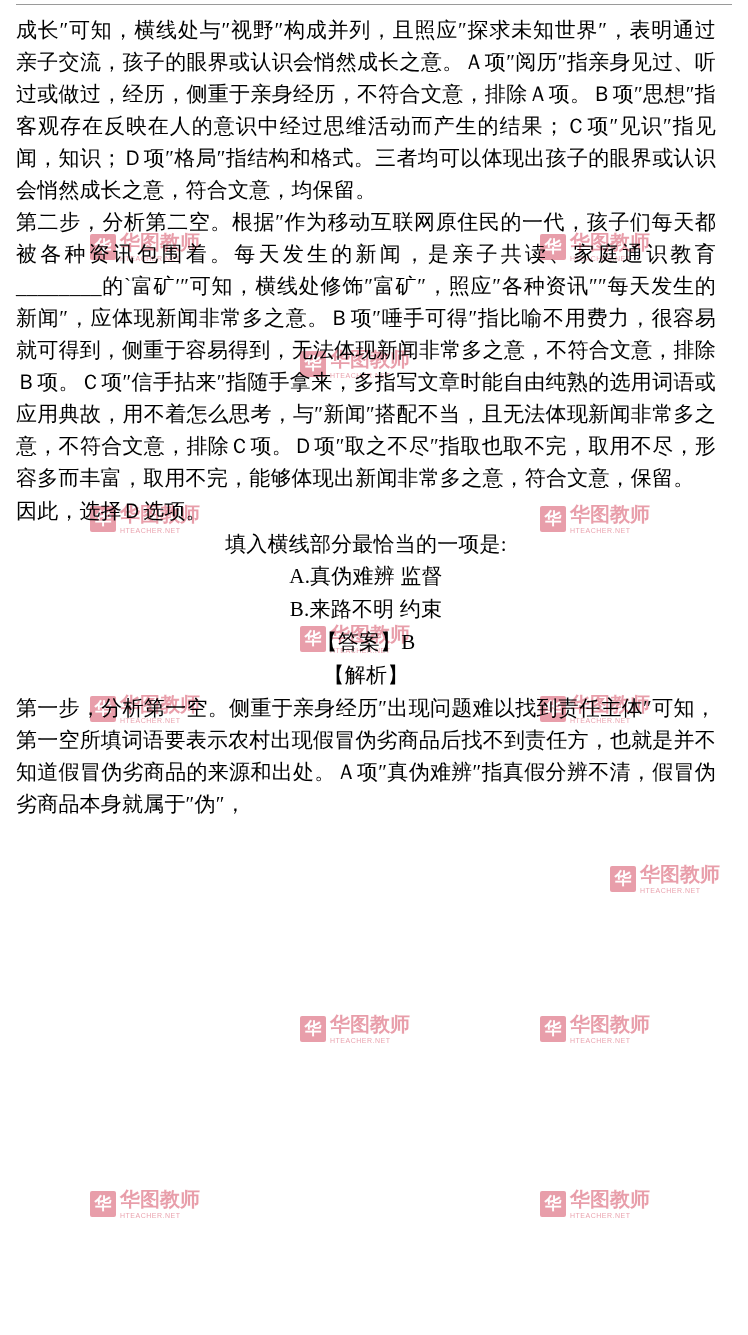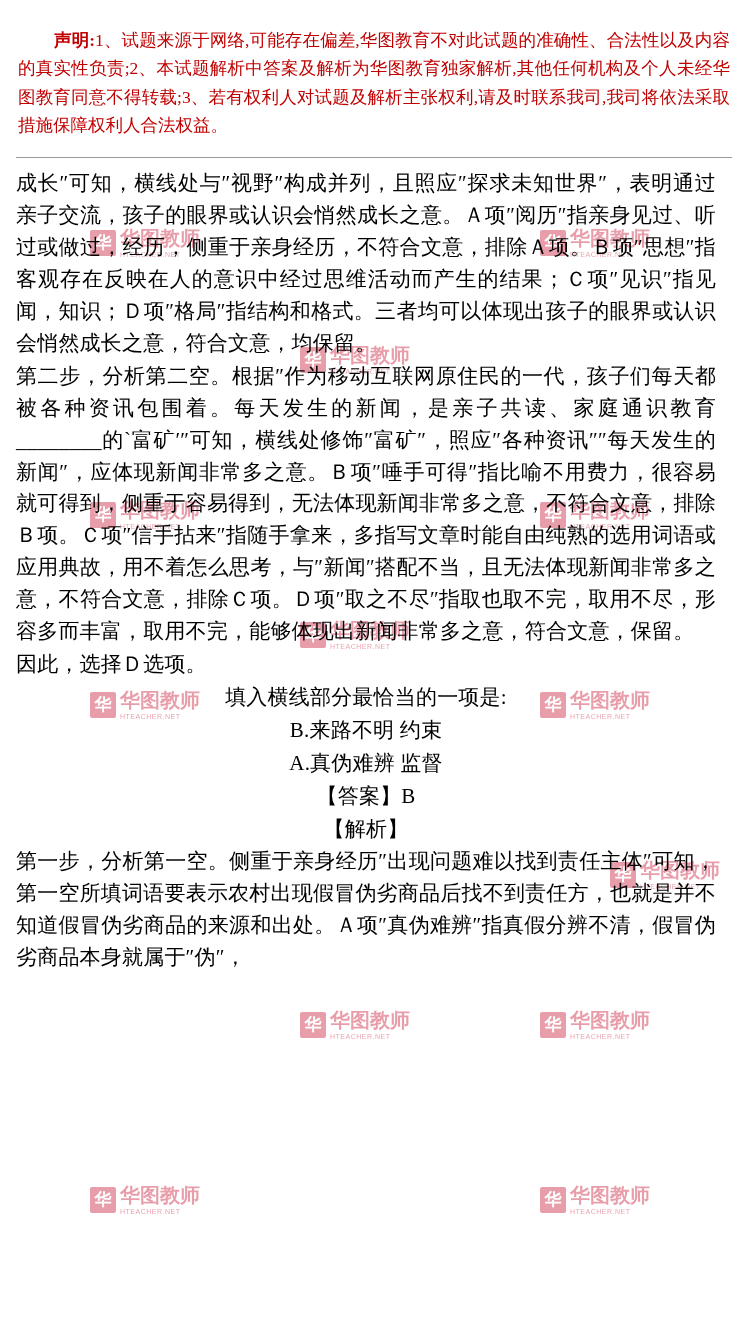--- a/index.html
+++ b/index.html
@@ -205,35 +205,32 @@
     </div>
     <div class="wm" style="left:540px; top:1185px;">
       <div class="wm-box">华</div>
       <div class="wm-txt">
         <div class="wm-main">华图教师</div>
         <div class="wm-sub">HTEACHER.NET</div>
       </div>
     </div>
   </div>
 
-  <div class="disclaimer">
-    <span class="lead">声明:</span><span>1、试题来源于网络,可能存在偏差,华图教育不对此试题的准确性、合法性以及内容的真实性负责;2、本试题解析中答案及解析为华图教育独家解析,其他任何机构及个人未经华图教育同意不得转载;3、若有权利人对试题及解析主张权利,请及时联系我司,我司将依法采取措施保障权利人合法权益。</span>
-  </div>
 
   <hr class="rule">
 
   <div class="content">
 
     <p class="para">成长″可知，横线处与″视野″构成并列，且照应″探求未知世界″，表明通过亲子交流，孩子的眼界或认识会悄然成长之意。Ａ项″阅历″指亲身见过、听过或做过，经历，侧重于亲身经历，不符合文意，排除Ａ项。Ｂ项″思想″指客观存在反映在人的意识中经过思维活动而产生的结果；Ｃ项″见识″指见闻，知识；Ｄ项″格局″指结构和格式。三者均可以体现出孩子的眼界或认识会悄然成长之意，符合文意，均保留。</p>
     <p class="para">第二步，分析第二空。根据″作为移动互联网原住民的一代，孩子们每天都被各种资讯包围着。每天发生的新闻，是亲子共读、家庭通识教育________的`富矿′″可知，横线处修饰″富矿″，照应″各种资讯″″每天发生的新闻″，应体现新闻非常多之意。Ｂ项″唾手可得″指比喻不用费力，很容易就可得到，侧重于容易得到，无法体现新闻非常多之意，不符合文意，排除Ｂ项。Ｃ项″信手拈来″指随手拿来，多指写文章时能自由纯熟的选用词语或应用典故，用不着怎么思考，与″新闻″搭配不当，且无法体现新闻非常多之意，不符合文意，排除Ｃ项。Ｄ项″取之不尽″指取也取不完，取用不尽，形容多而丰富，取用不完，能够体现出新闻非常多之意，符合文意，保留。</p>
     <p class="para">因此，选择Ｄ选项。</p>
 
     <p class="para opt">填入横线部分最恰当的一项是:</p>
 
+    <p class="para opt">A.真伪难辨  监督</p>
     <p class="para opt">B.来路不明  约束</p>
-    <p class="para opt">A.真伪难辨  监督</p>
 
     <p class="para opt"><span>【答案】</span><span>B</span></p>
     <p class="para opt">【解析】</p>
     <p class="para">第一步，分析第一空。侧重于亲身经历″出现问题难以找到责任主体″可知，第一空所填词语要表示农村出现假冒伪劣商品后找不到责任方，也就是并不知道假冒伪劣商品的来源和出处。Ａ项″真伪难辨″指真假分辨不清，假冒伪劣商品本身就属于″伪″，</p>
 
   </div>
 </div>
 
 </body></html>

